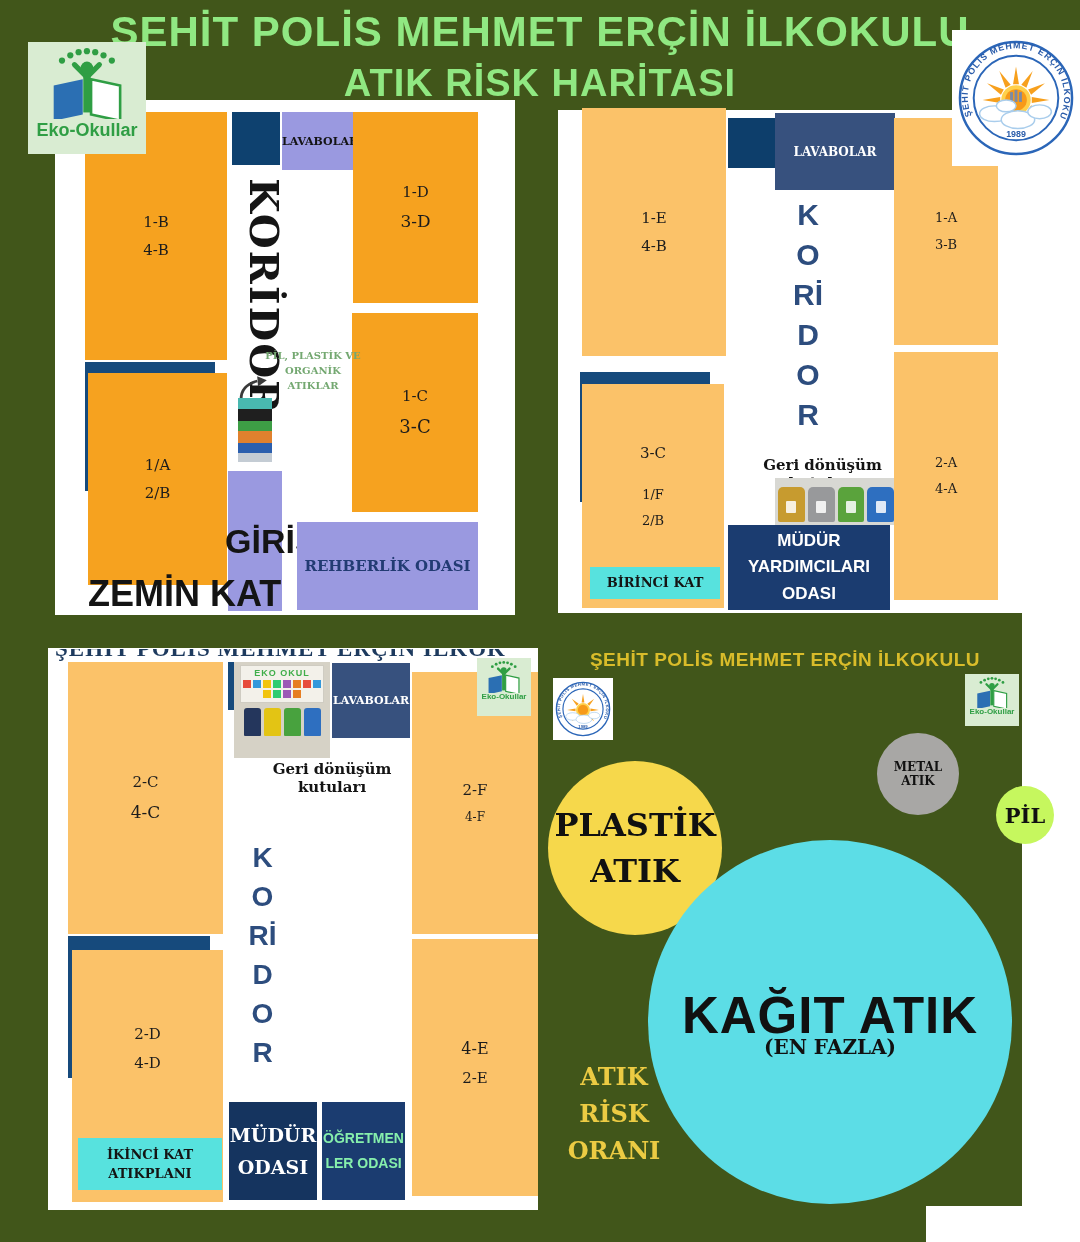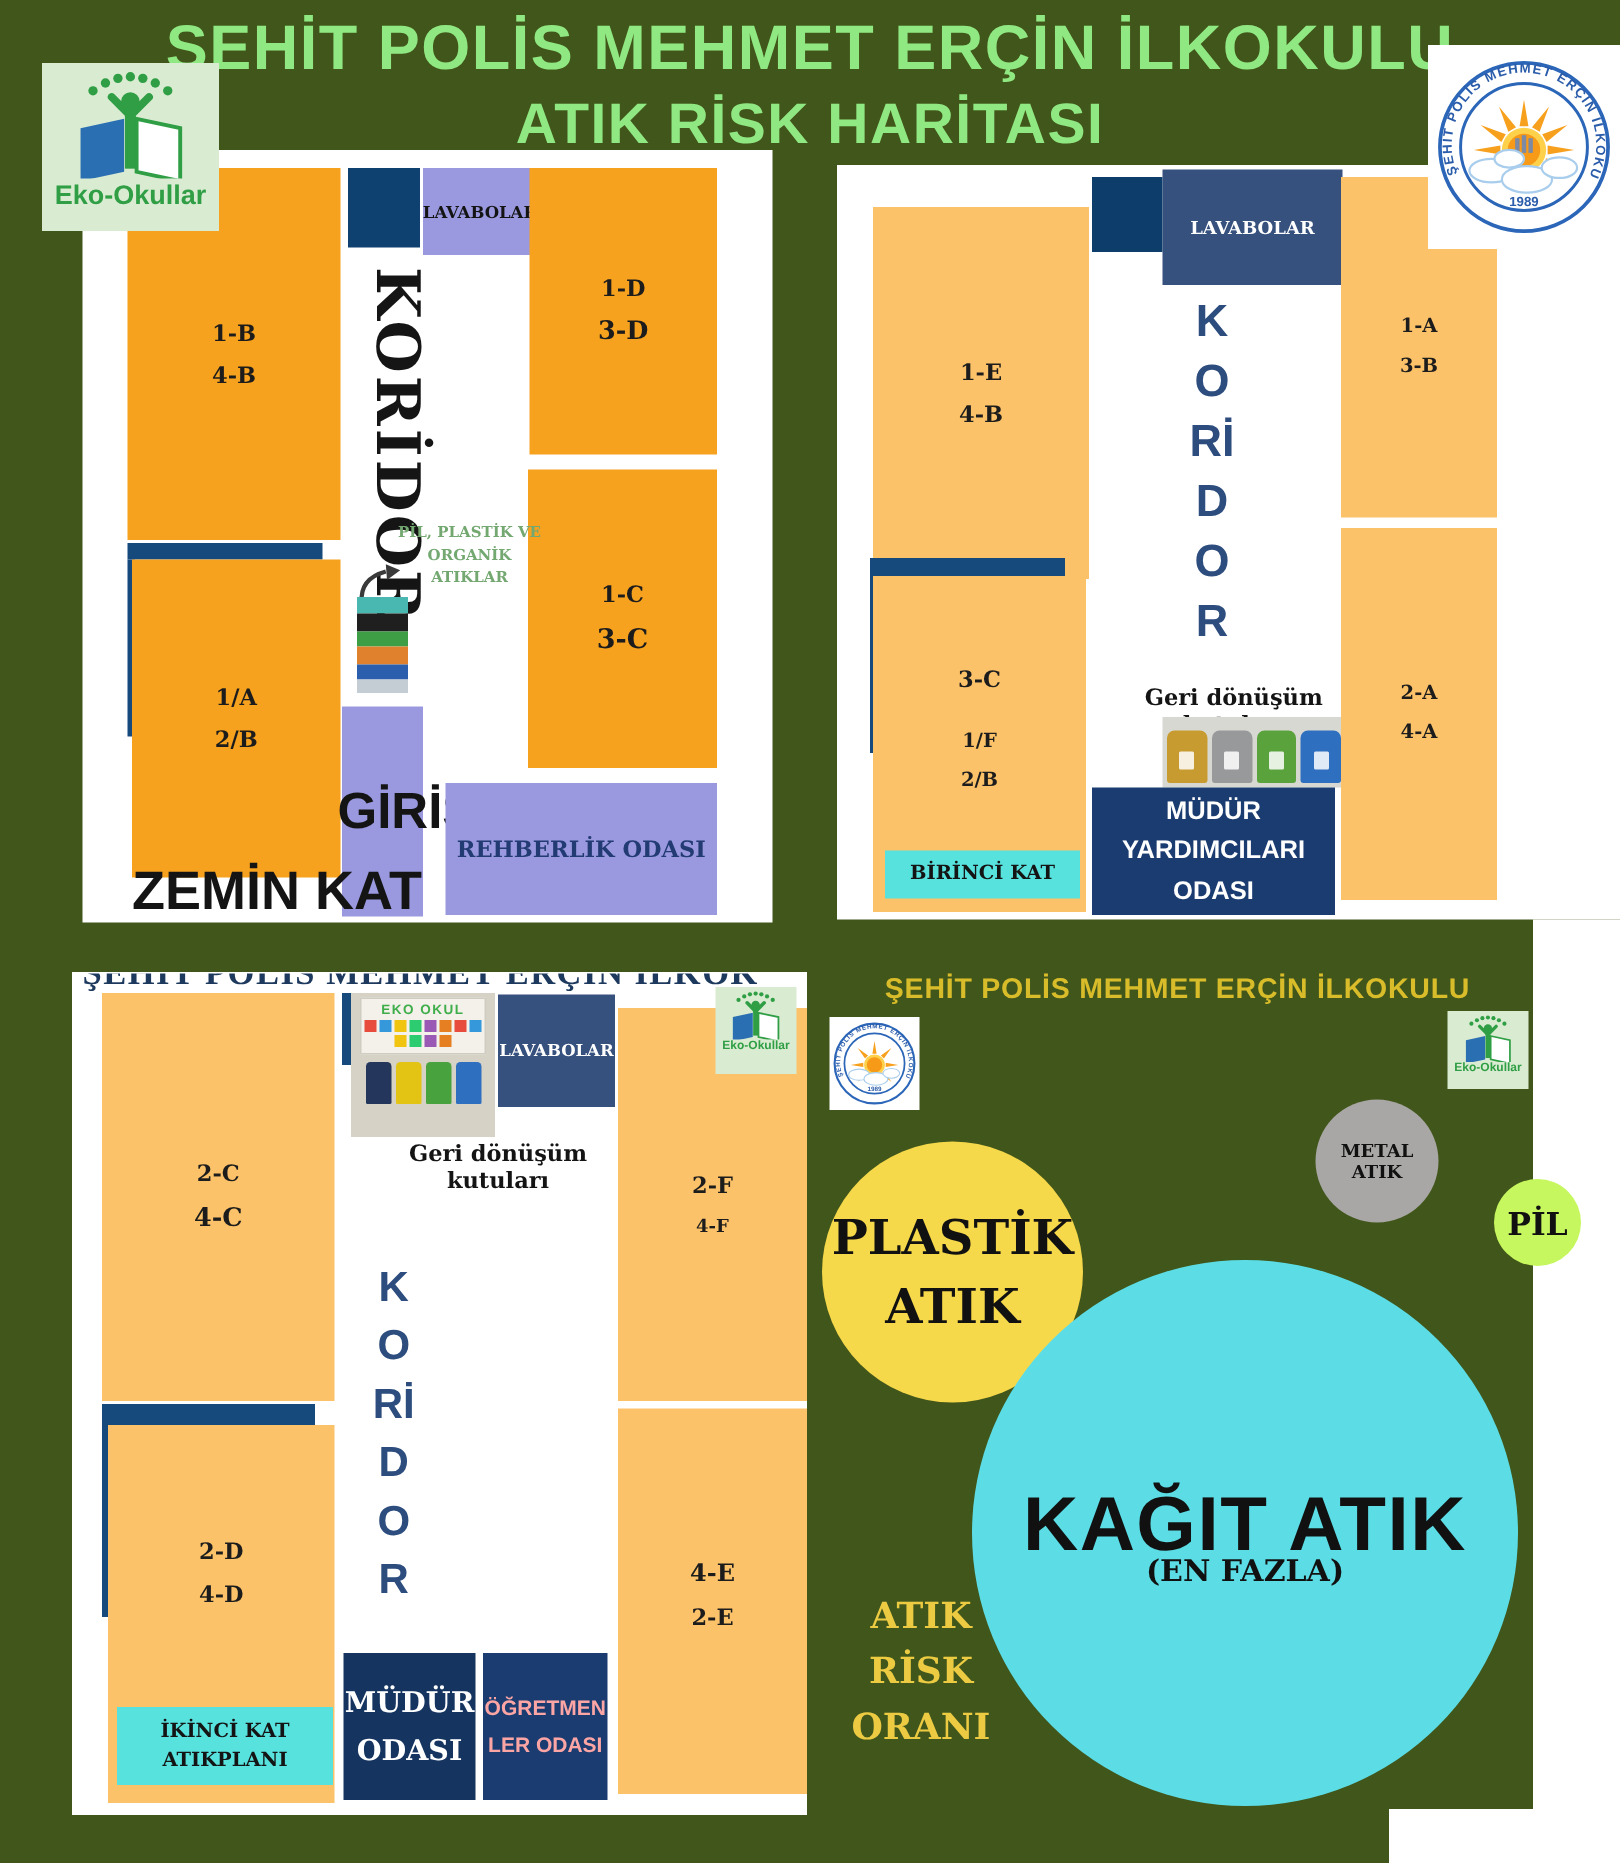--- a/index.html
+++ b/index.html
@@ -1,21 +1,21 @@
 <!DOCTYPE html>
 <html><head>
 <meta charset="utf-8">
 <style>
   html,body{margin:0;padding:0;}
   body{font-family:"Liberation Sans",sans-serif;}
   #canvas{position:relative;width:1080px;height:1242px;background:#41561a;overflow:hidden;}
   .abs{position:absolute;}
   .panel{position:absolute;background:#ffffff;}
   .room{position:absolute;display:flex;flex-direction:column;align-items:center;justify-content:center;
-        font-family:"DejaVu Serif",serif;font-weight:bold;color:#1c1c1c;font-size:15px;line-height:1.1;text-align:center;}
+        font-family:"DejaVu Serif",serif;font-weight:normal;color:#1c1c1c;font-size:15px;line-height:1.1;text-align:center;}
   .room span{display:block;margin:6px 0;}
   .or1{background:#f6a21f;}
   .or2{background:#fbc269;}
   .nbar{position:absolute;background:#164a7c;}
   .navybox{position:absolute;background:#1b3c70;color:#fff;display:flex;flex-direction:column;align-items:center;justify-content:center;
            text-align:center;font-family:"DejaVu Serif",serif;font-weight:bold;font-size:12px;}
   .purplebox{position:absolute;background:#9a99e0;display:flex;flex-direction:column;align-items:center;justify-content:center;
              text-align:center;font-family:"DejaVu Serif",serif;font-weight:bold;font-size:12px;color:#141414;}
   .cyanbox{position:absolute;background:#57e2de;color:#141414;display:flex;flex-direction:column;align-items:center;justify-content:center;
            font-family:"DejaVu Serif",serif;font-weight:bold;font-size:13px;line-height:1.5;}
@@ -113,21 +113,21 @@
     <div style="height:9px;background:#c4ccd4;"></div>
   </div>
 
   <div class="purplebox" style="left:228px;top:471px;width:54px;height:140px;"></div>
   <div class="abs" style="left:225px;top:522px;font-weight:bold;font-size:34px;color:#141414;">GİRİŞ</div>
   <div class="purplebox" style="left:297px;top:522px;width:181px;height:88px;">
     <span style="font-size:15px;color:#223b73;">REHBERLİK ODASI</span>
   </div>
   <div class="abs" style="left:88px;top:573px;font-weight:bold;font-size:36px;color:#141414;">ZEMİN KAT</div>
 
-  <div class="room or2" style="left:582px;top:138px;width:144px;height:248px;text-align:right;">
+  <div class="room or2" style="left:582px;top:108px;width:144px;height:248px;text-align:right;">
     <span>1-E</span>
     <span>4-B</span>
   </div>
   <div class="nbar" style="left:580px;top:372px;width:130px;height:12px;"></div>
   <div class="nbar" style="left:580px;top:384px;width:5px;height:118px;"></div>
   <div class="room or2" style="left:582px;top:384px;width:142px;height:224px;justify-content:flex-start;padding-top:55px;box-sizing:border-box;">
     <span style="margin-bottom:20px;">3-C</span>
     <span style="font-size:13px;">1/F</span>
     <span style="font-size:13px;">2/B</span>
   </div>
@@ -230,21 +230,21 @@
     <span>Rİ</span>
     <span>D</span>
     <span>O</span>
     <span>R</span>
   </div>
 
   <div class="navybox" style="left:229px;top:1102px;width:88px;height:98px;background:#15345f;font-size:19px;line-height:1.7;">
     <span>MÜDÜR</span>
     <span>ODASI</span>
   </div>
-  <div class="navybox" style="left:322px;top:1102px;width:83px;height:98px;font-family:'Liberation Sans',sans-serif;font-size:14px;line-height:1.8;color:#fca5a5;">
+  <div class="navybox" style="left:322px;top:1102px;width:83px;height:98px;font-family:'Liberation Sans',sans-serif;font-size:14px;line-height:1.8;color:#86efac;">
     <span>ÖĞRETMEN</span>
     <span>LER ODASI</span>
   </div>
 
   <div class="abs" style="left:560px;top:649px;width:450px;text-align:center;font-weight:bold;font-size:19px;letter-spacing:.5px;color:#d9bc2a;">ŞEHİT POLİS MEHMET ERÇİN İLKOKULU</div>
 
   <div class="circle" style="left:877px;top:733px;width:82px;height:82px;background:#a8a7a5;">
     <span class="serif" style="font-weight:bold;font-size:12px;">METAL</span>
     <span class="serif" style="font-weight:bold;font-size:12px;">ATIK</span>
   </div>

